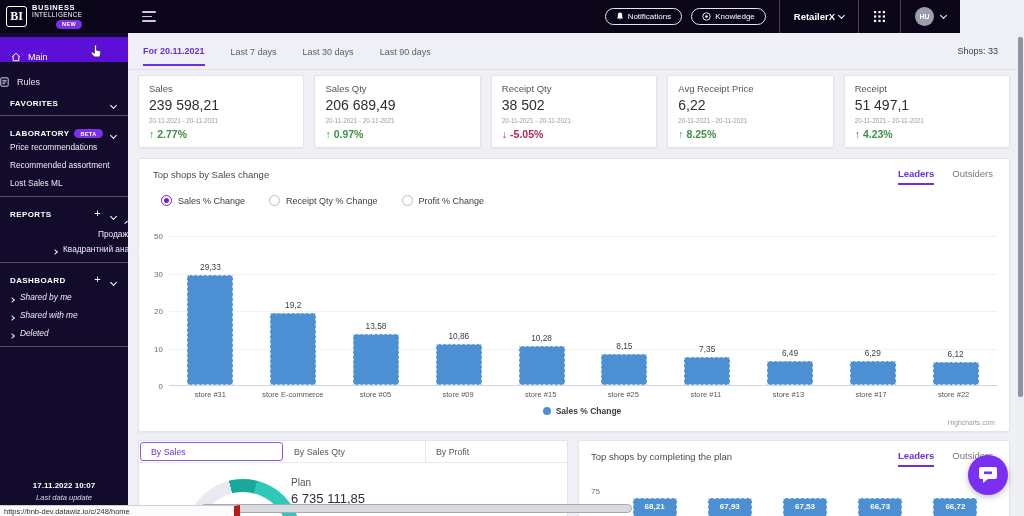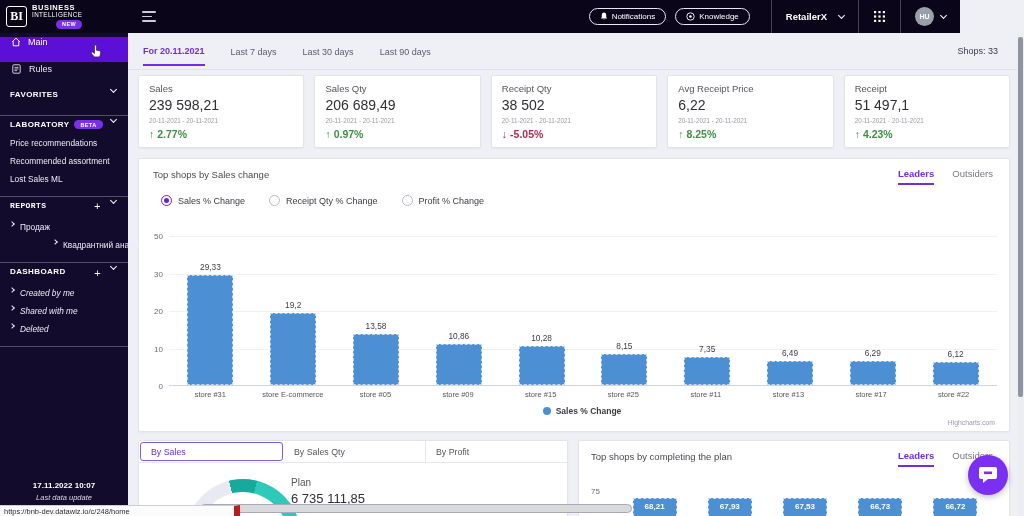--- a/index.html
+++ b/index.html
@@ -22,32 +22,32 @@
   .burger{margin-left:14px;width:14px;height:11px;display:flex;flex-direction:column;
     justify-content:space-between;cursor:pointer;}
   .burger span{display:block;height:1.6px;background:#cfc9de;border-radius:1px;}
   .burger span:nth-child(2){width:70%;}
   .top-spacer{flex:1;}
   .pill{display:flex;align-items:center;gap:4px;border:1px solid #e9e6f2;border-radius:10px;
     height:17px;padding:0 10px;color:#fff;font-size:8px;margin-right:9px;cursor:pointer;background:transparent;}
   .pill svg{display:block;}
   .top-sec{display:flex;align-items:center;height:33px;border-left:1px solid rgba(255,255,255,.25);
     padding:0 14px;color:#fff;font-size:9.5px;cursor:pointer;}
-  .top-sec.retailer{margin-left:12px;gap:12px;font-weight:bold;}
+  .top-sec.retailer{margin-left:4px;gap:4px;font-weight:bold;}
   .avatar{width:19px;height:19px;border-radius:50%;background:#9aa0ab;color:#fff;font-size:7px;
     font-weight:bold;display:flex;align-items:center;justify-content:center;}
   .chev{width:5px;height:5px;border-right:1.4px solid currentColor;border-bottom:1.4px solid currentColor;
     transform:rotate(45deg);display:inline-block;margin-top:-3px;}
   .chev-r{transform:rotate(-45deg);}
 
   
   .sidebar{position:absolute;left:0;top:33px;width:128px;height:474px;background:#130b2b;z-index:20;}
-  .sb-row{position:absolute;left:0;width:128px;display:flex;align-items:flex-start;color:#e9e6f2;cursor:pointer;}
+  .sb-row{position:absolute;left:0;width:128px;display:flex;align-items:flex-end;color:#e9e6f2;cursor:pointer;}
   .sb-main{top:4px;height:25px;background:#5c0fd6;color:#fff;padding-left:11px;gap:7px;font-size:9px;}
-  .sb-rules{top:31px;height:23px;padding-left:12px;gap:8px;font-size:9px;}
+  .sb-rules{top:31px;height:23px;padding-left:0;gap:8px;font-size:9px;}
   .sb-head{height:18px;padding:0 12px 0 10px;font-size:8px;font-weight:bold;letter-spacing:.4px;color:#fff;}
   .sb-head .grow{flex:1;}
   .sb-head .plus{font-size:11px;font-weight:normal;margin-right:10px;}
   .sb-item{height:14px;padding-left:10px;font-size:8.3px;color:#efeaf8;}
   .sb-sub{height:14px;padding-left:10px;font-size:8.3px;color:#efeaf8;gap:6px;}
   .sb-sub .chev-r{width:4px;height:4px;border-width:1px;margin-top:0;}
   .sb-sub.ital{font-style:italic;}
   .sb-div{position:absolute;left:0;width:128px;height:1px;background:rgba(255,255,255,.28);}
   .beta{background:#7c2fe8;color:#fff;font-size:5.5px;font-weight:bold;border-radius:6px;
     padding:1.5px 6px;margin-left:5px;}
@@ -230,45 +230,45 @@
       <span>Price recommendations</span>
     </div>
     <div class="sb-row sb-item" style="top:123px;">
       <span>Recommended assortment</span>
     </div>
     <div class="sb-row sb-item" style="top:141px;">
       <span>Lost Sales ML</span>
     </div>
     <div class="sb-div" style="top:163px;"></div>
 
-    <div class="sb-row sb-head" style="top:168px;font-family:Liberation Mono, monospace;">
+    <div class="sb-row sb-head" style="top:168px;">
       <span>REPORTS</span>
       <span class="grow"></span>
       <span class="plus">+</span>
       <span class="chev"></span>
     </div>
-    <div class="sb-row sb-sub" style="top:189px;">
+    <div class="sb-row sb-sub" style="top:189px;flex-direction:column;">
       <span class="chev chev-r"></span>
       <span>Продаж</span>
     </div>
     <div class="sb-row sb-sub" style="top:207px;margin-left:43px;">
       <span class="chev chev-r"></span>
       <span>Квадрантний аналіз</span>
     </div>
     <div class="sb-div" style="top:229px;"></div>
 
     <div class="sb-row sb-head" style="top:234px;">
       <span>DASHBOARD</span>
       <span class="grow"></span>
       <span class="plus">+</span>
       <span class="chev"></span>
     </div>
     <div class="sb-row sb-sub ital" style="top:255px;">
       <span class="chev chev-r"></span>
-      <span>Created by me</span>
+      <span>Shared by me</span>
     </div>
     <div class="sb-row sb-sub ital" style="top:273px;">
       <span class="chev chev-r"></span>
       <span>Shared with me</span>
     </div>
     <div class="sb-row sb-sub ital" style="top:291px;">
       <span class="chev chev-r"></span>
       <span>Deleted</span>
     </div>
     <div class="sb-div" style="top:313px;"></div>

